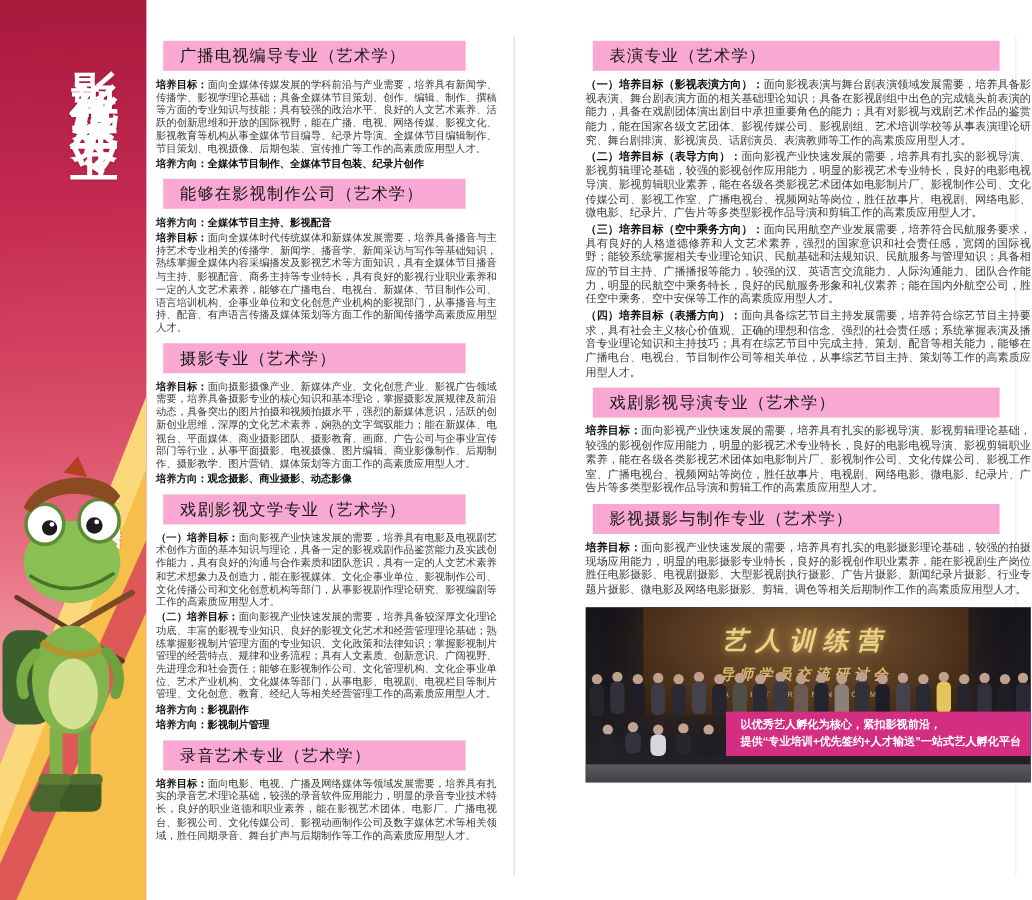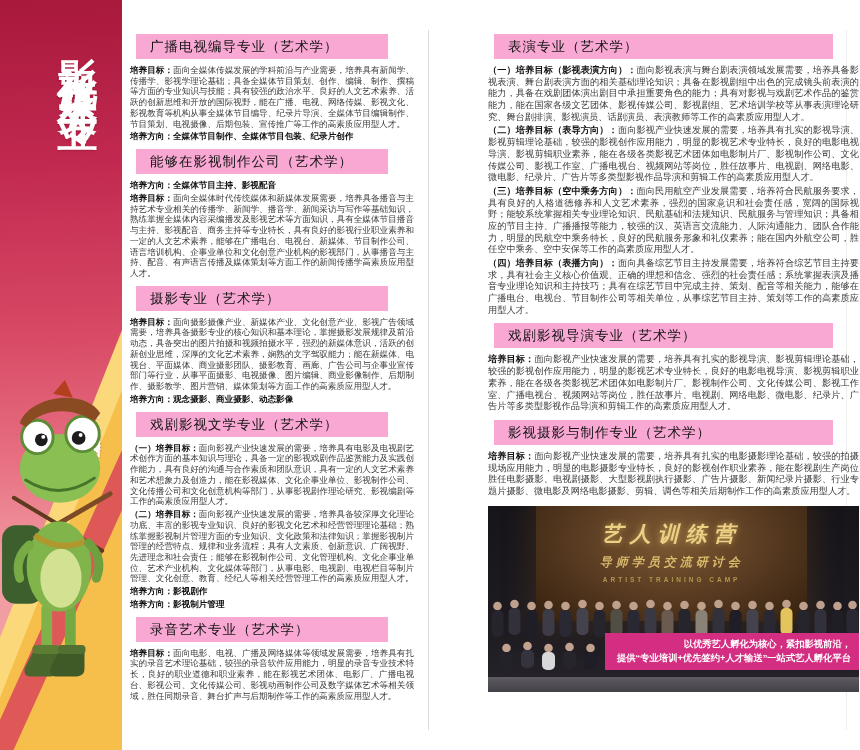--- a/index.html
+++ b/index.html
@@ -44,21 +44,21 @@
     letter-spacing:1px; padding:4px 4px 3px 14px; margin:0 26px 6px 6px;
   }
   .body { margin:0 0 2px 0; text-align:justify; color:#3a3a3a; }
   .col-left  .body { font-size:8.6px;  line-height:1.25; }
   .col-right .body { font-size:9.2px;  line-height:1.27; }
   .b { font-weight:bold; color:#111; }
   .dir { text-align:left; }
 
   
   .photo {
-    position:relative; width:100%; height:186px; margin-top:8px; overflow:hidden;
+    position:relative; width:100%; height:146px; margin-top:8px; overflow:hidden;
     background:linear-gradient(180deg,#17151a 0%,#1d1a20 60%,#26232a 100%);
   }
   .screen {
     position:absolute; left:13%; top:0; width:73%; height:62%;
     background:radial-gradient(ellipse at 50% 30%, #7d5a33 0%, #5a3c22 48%, #33200f 100%);
     box-shadow:0 0 24px 8px rgba(90,60,30,.35); text-align:center;
   }
   .scr-title {
     margin-top:14px; font-family:"DejaVu Serif",serif; font-style:italic; font-weight:bold;
     font-size:21px; letter-spacing:7px; color:#ecd185; text-shadow:0 0 6px rgba(240,200,110,.6);
@@ -66,21 +66,21 @@
   .scr-sub {
     margin-top:6px; font-family:"DejaVu Serif",serif; font-style:italic; font-weight:bold;
     font-size:12px; letter-spacing:4px; color:#d9b96c;
   }
   .scr-en { margin-top:5px; font-size:6.5px; letter-spacing:3px; color:#b3964f; font-weight:bold; }
   .crowd { position:absolute; left:0; bottom:8px; width:100%; height:130px; }
   .floor { position:absolute; left:0; bottom:0; width:100%; height:15px;
     background:linear-gradient(180deg,#5e5b63,#434047); }
   .caption {
     position:absolute; right:0; bottom:22px; background:#d42e82; color:#fff;
-    font-size:9.3px; font-weight:bold; line-height:1.55; text-align:right;
+    font-size:9.3px; font-weight:bold; line-height:1.55; text-align:left;
     padding:4px 8px 4px 12px; max-width:72%;
   }
 </style>
 </head>
 <body>
 
 <div class="page">
 
   <div class="sidebar">
     <div class="wedge1"></div>

